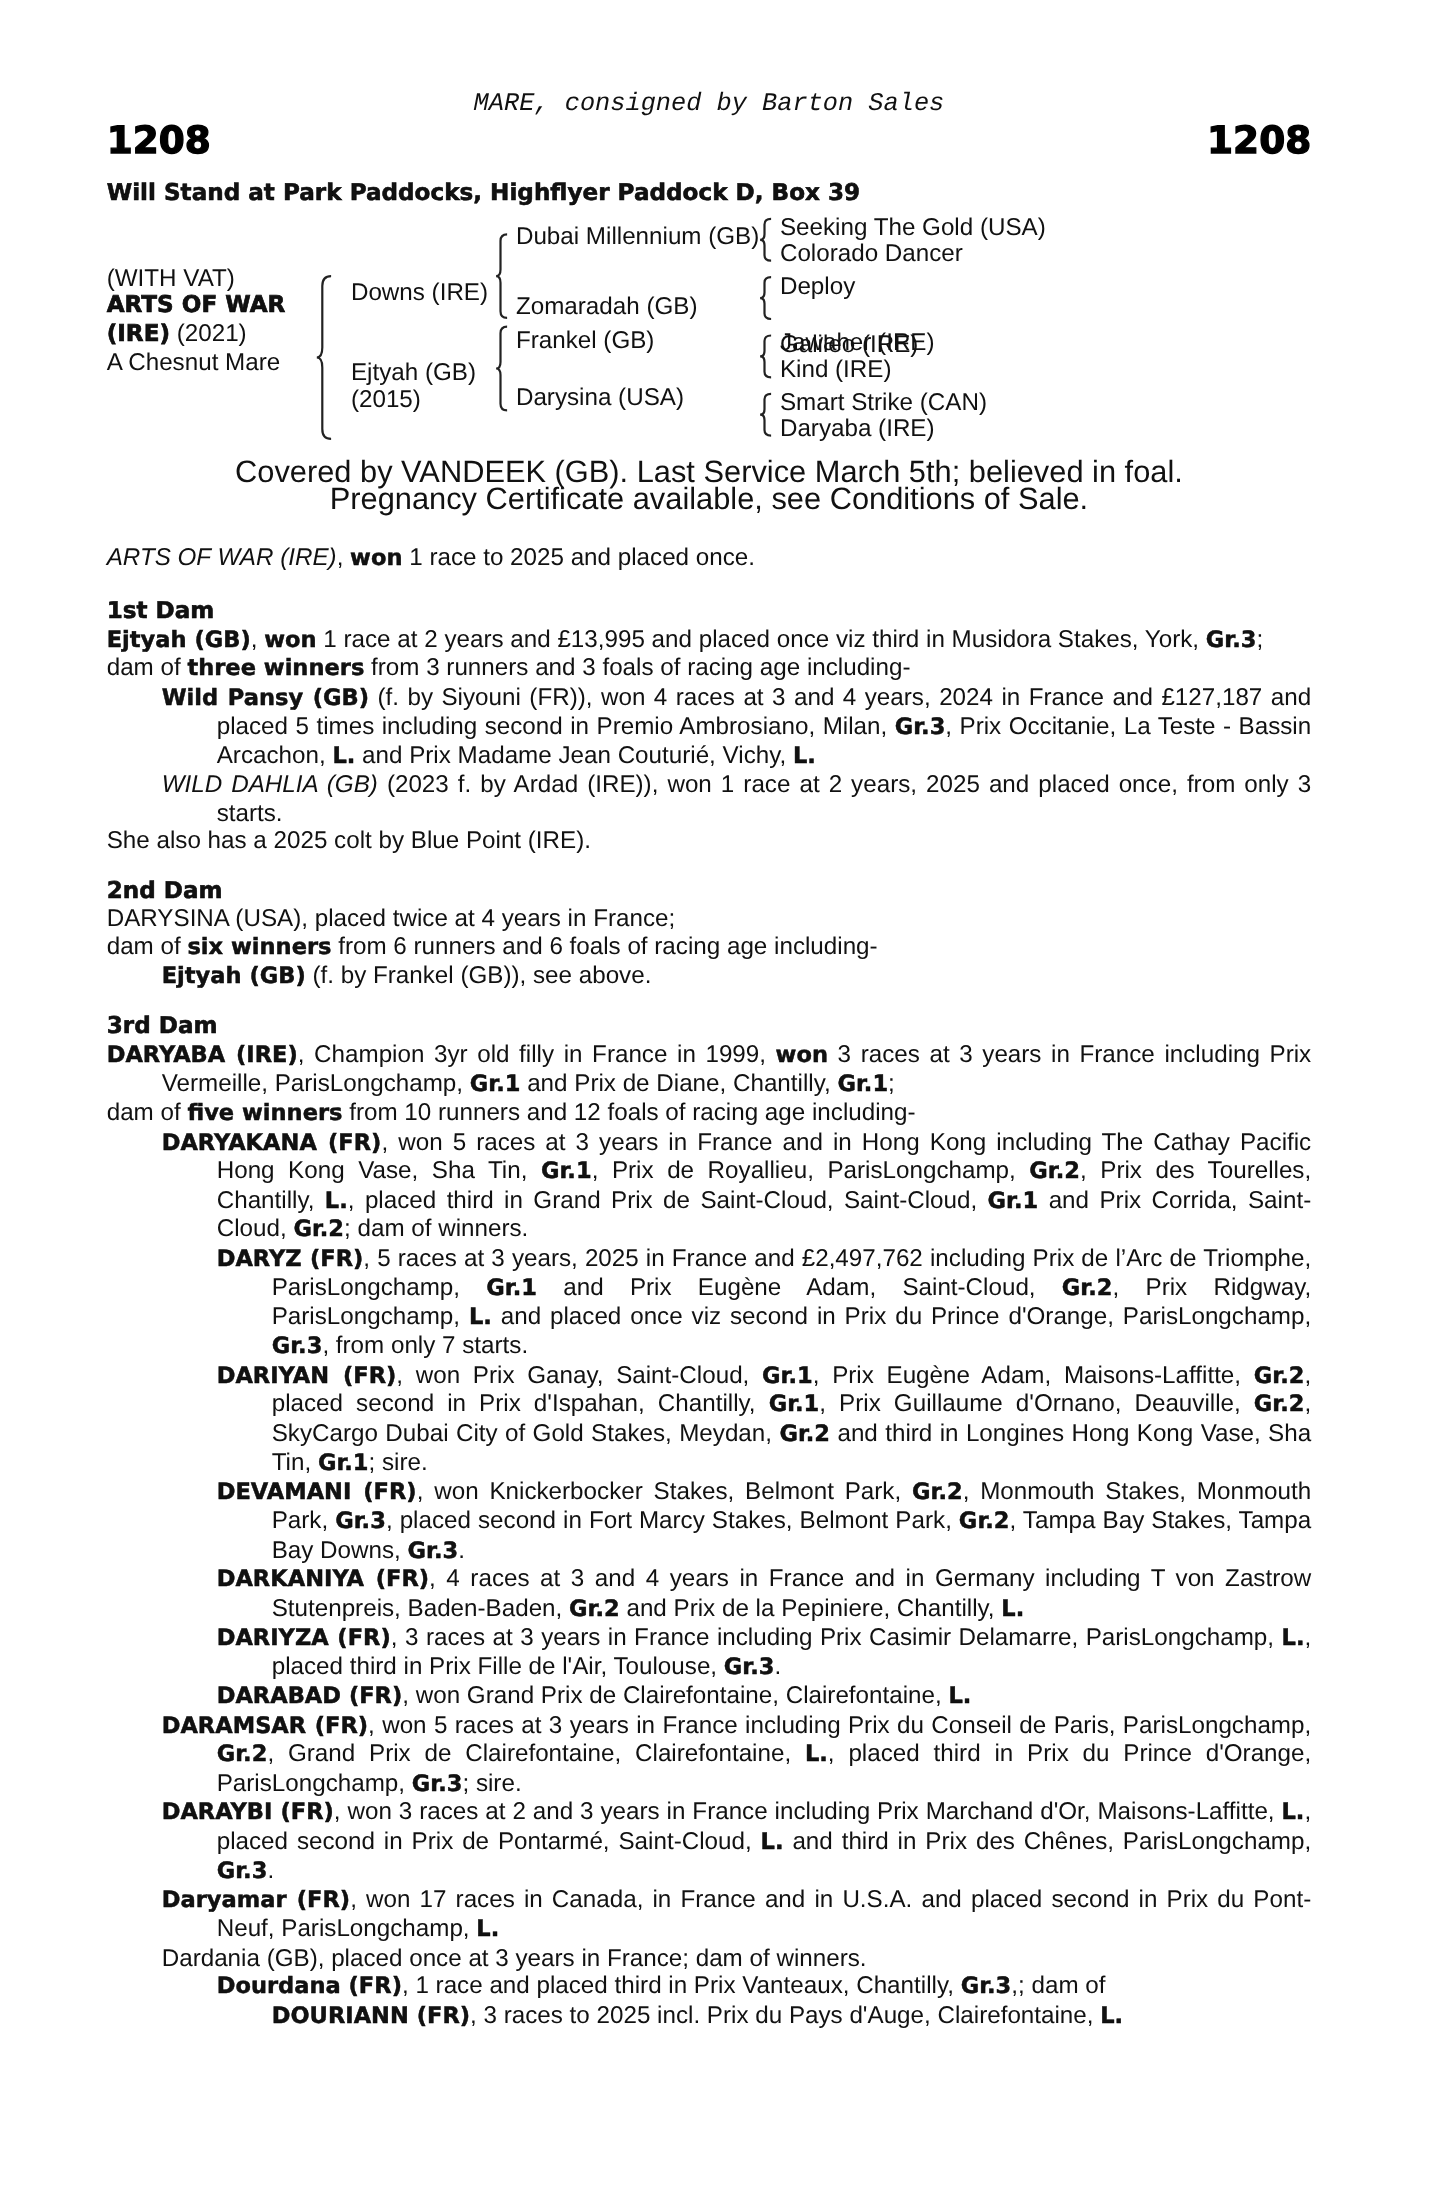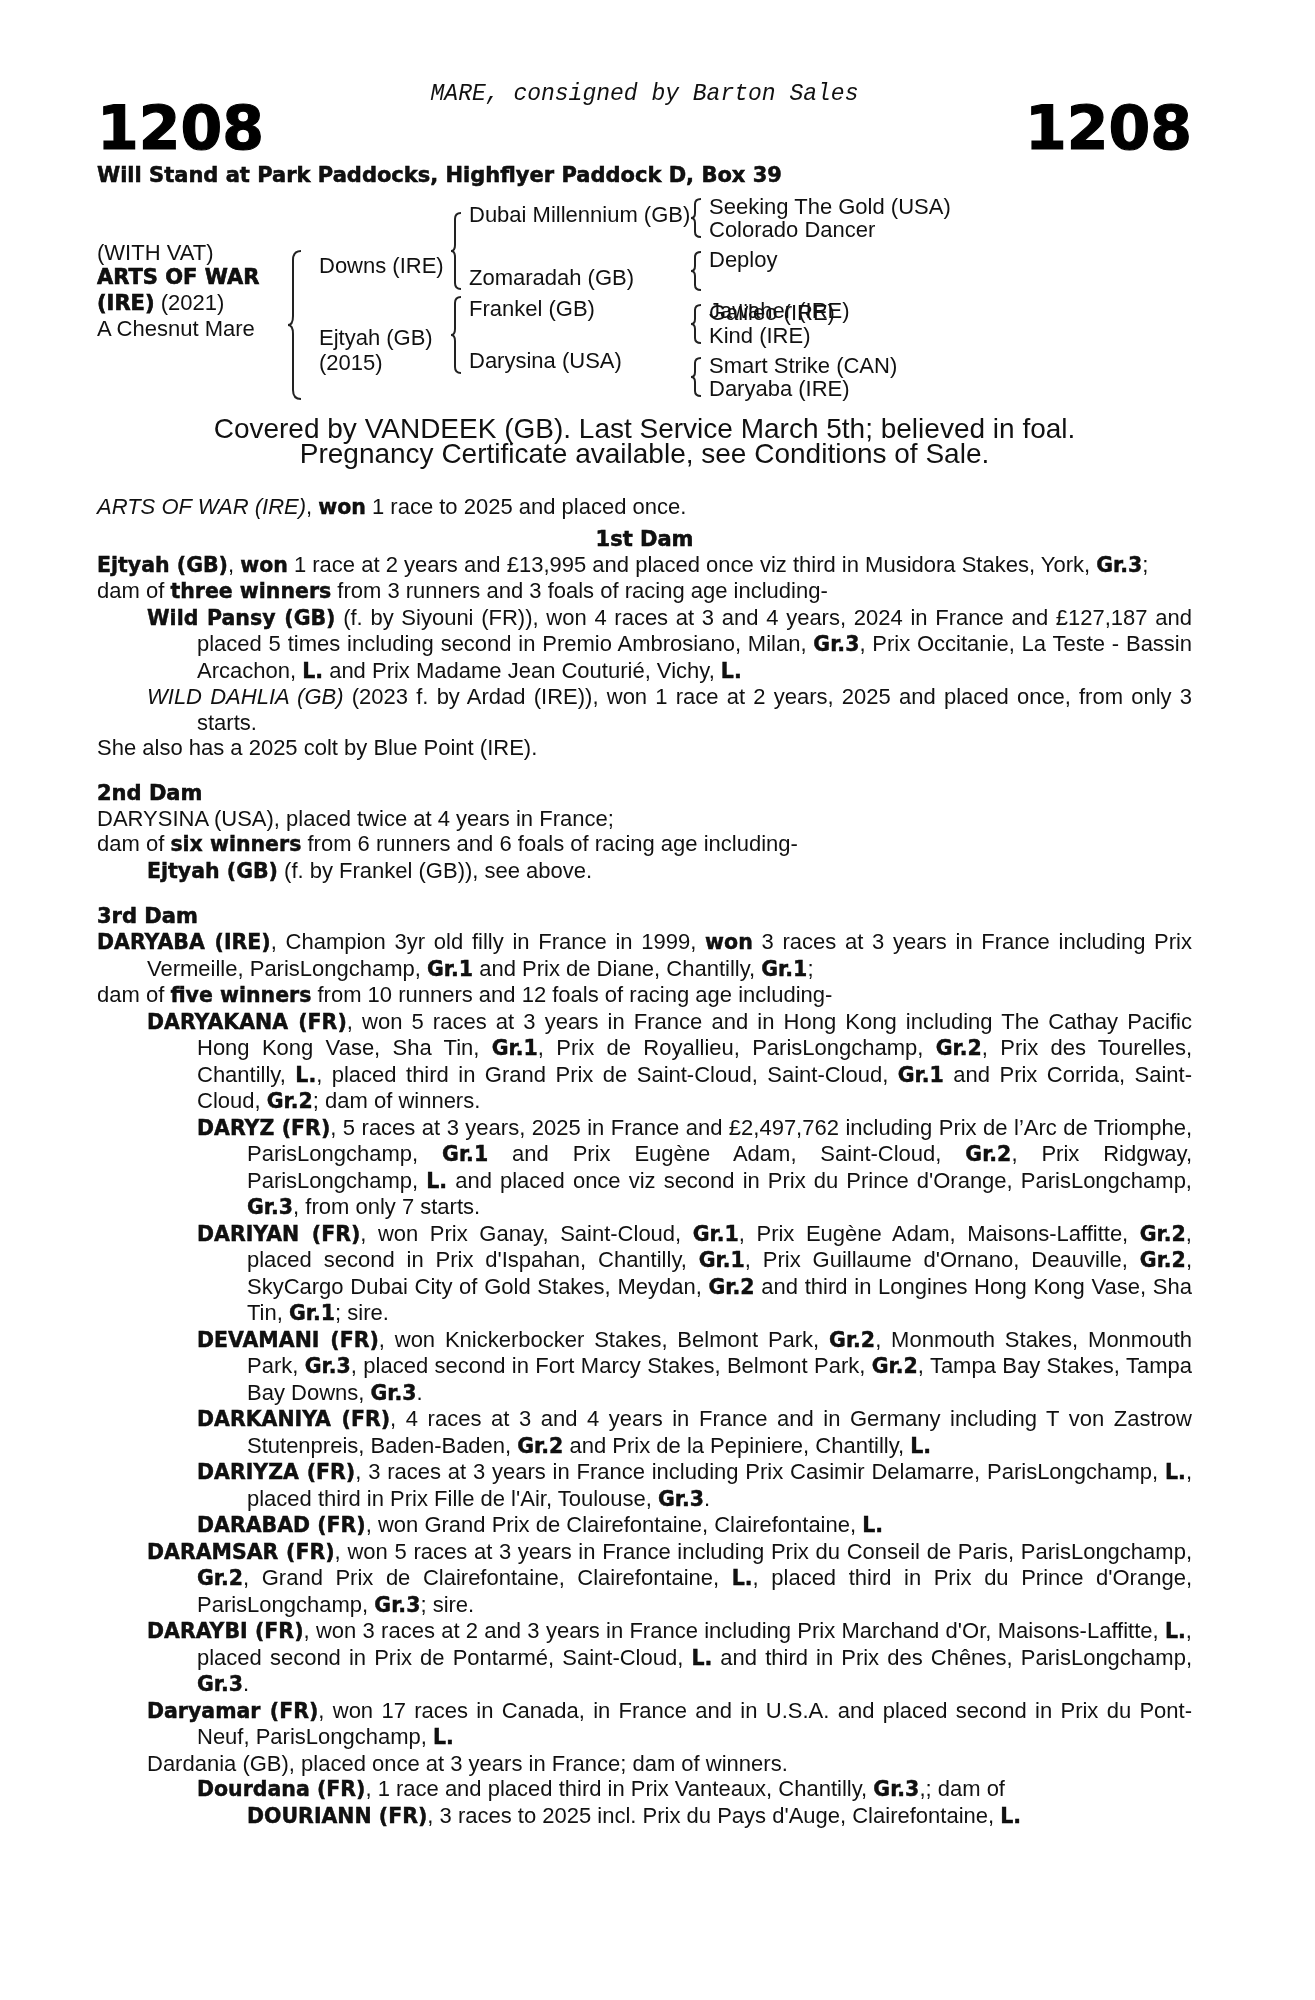--- a/index.html
+++ b/index.html
@@ -3,21 +3,21 @@
 <meta charset="utf-8">
 <style>
   html, body { margin: 0; padding: 0; background: #ffffff; }
   body { width: 1315px; height: 2000px; position: relative; overflow: hidden;
          font-family: "Liberation Sans", sans-serif; color: #111; }
   .page { position: absolute; left: 97px; top: 80px; width: 1095px; }
 
   .consignor { text-align: center; font-style: italic; font-size: 23px; line-height: 28px; margin-left: 0; font-family: Liberation Mono, monospace; }
   .lot-row { position: relative; height: 52px; margin-top: 0; }
   .lot { position: absolute; top: -6px; font-family: "DejaVu Sans", sans-serif; font-weight: 900;
-         font-size: 60px; line-height: 52px; letter-spacing: 0px; color: #000; -webkit-text-stroke: 1.2px #000; }
+         font-size: 34px; line-height: 52px; letter-spacing: 0px; color: #000; -webkit-text-stroke: 1.2px #000; }
   .lot.left { left: 0; }
   .lot.right { right: 0; }
   .stand { font-family: "DejaVu Sans", sans-serif; font-weight: bold; font-size: 21px; line-height: 30px;
            -webkit-text-stroke: 0.5px #000; margin-top: 0px; }
 
   
   .pedigree { position: relative; height: 218px; font-size: 22px; line-height: 25px; }
   .ped-horse { position: absolute; left: 0; top: 50px; }
   .ped-horse .name { font-family: "DejaVu Sans", sans-serif; font-weight: bold; -webkit-text-stroke: 0.6px #000; font-size: 21px; }
   .ped-horse .line { display: block; }
@@ -106,21 +106,21 @@
 
   <div class="covered">
     <div>Covered by VANDEEK (GB). Last Service March 5th; believed in foal.</div>
     <div>Pregnancy Certificate available, see Conditions of Sale.</div>
   </div>
 
   <div class="para" style="margin-top:28px;">
     <span class="i">ARTS OF WAR (IRE)</span>, <span class="b">won</span><span> 1 race to 2025 and placed once.</span>
   </div>
 
-  <div class="h-dam" style="margin-top:6px;text-align:center;">1st Dam</div>
+  <div class="h-dam" style="margin-top:22px;">1st Dam</div>
   <div class="para">
     <div class="entry l0"><span class="b">Ejtyah (GB)</span><span>, </span><span class="b">won</span><span> 1 race at 2 years and £13,995 and placed once viz third in Musidora Stakes, York, </span><span class="b">Gr.3</span><span>;</span></div>
     <div class="entry l6"><span>dam of </span><span class="b">three winners</span><span> from 3 runners and 3 foals of racing age including-</span></div>
     <div class="entry l1"><span class="b">Wild Pansy (GB)</span><span> (f. by Siyouni (FR)), won 4 races at 3 and 4 years, 2024 in France and £127,187 and placed 5 times including second in Premio Ambrosiano, Milan, </span><span class="b">Gr.3</span><span>, Prix Occitanie, La Teste - Bassin Arcachon, </span><span class="b">L.</span><span> and Prix Madame Jean Couturié, Vichy, </span><span class="b">L.</span></div>
     <div class="entry l1"><span class="i">WILD DAHLIA (GB)</span><span> (2023 f. by Ardad (IRE)), won 1 race at 2 years, 2025 and placed once, from only 3 starts.</span></div>
     <div class="entry l6"><span>She also has a 2025 colt by Blue Point (IRE).</span></div>
   </div>
 
   <div class="h-dam">2nd Dam</div>
   <div class="para">

